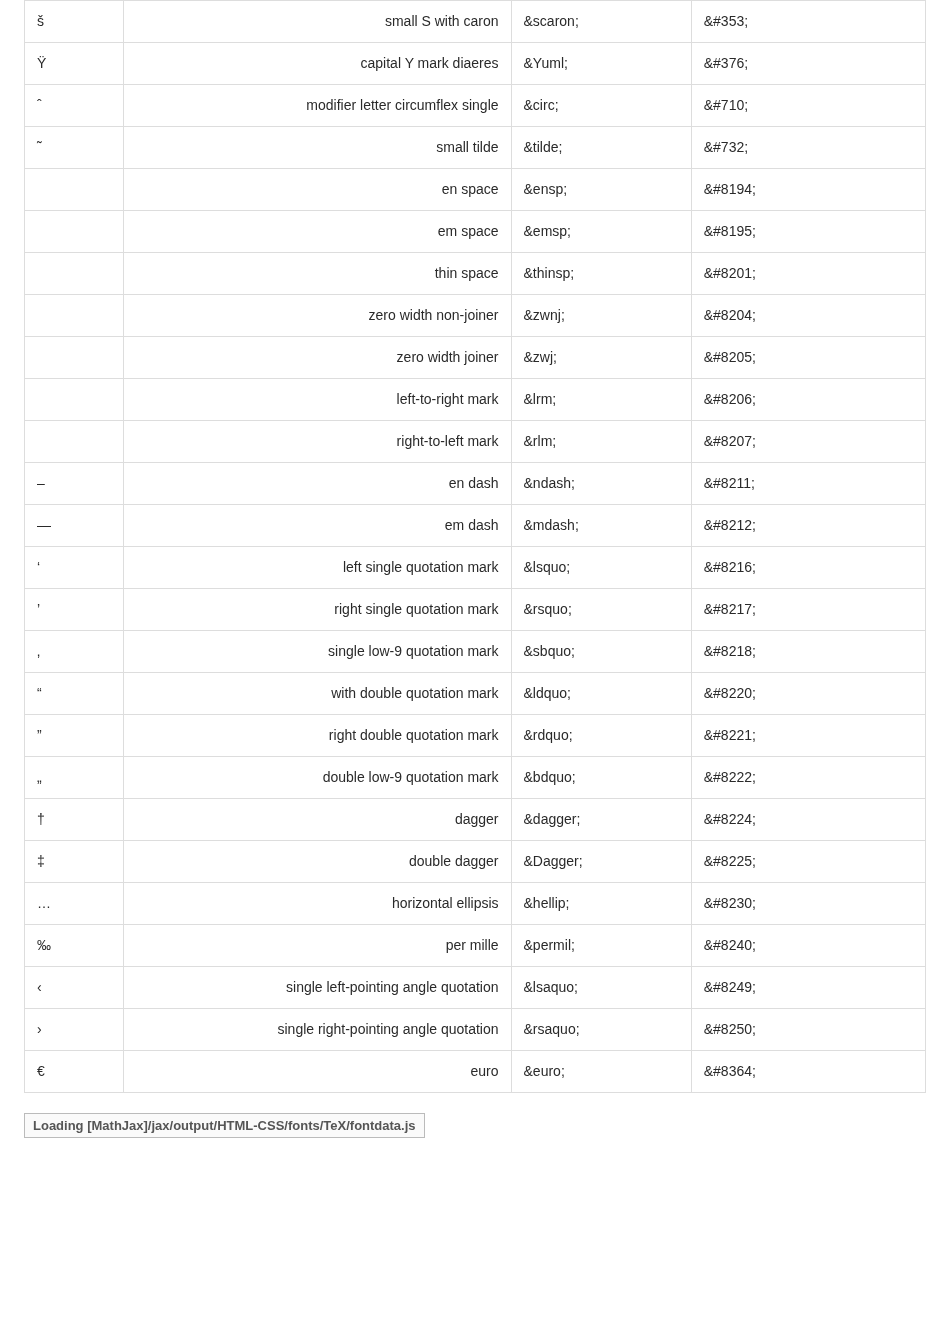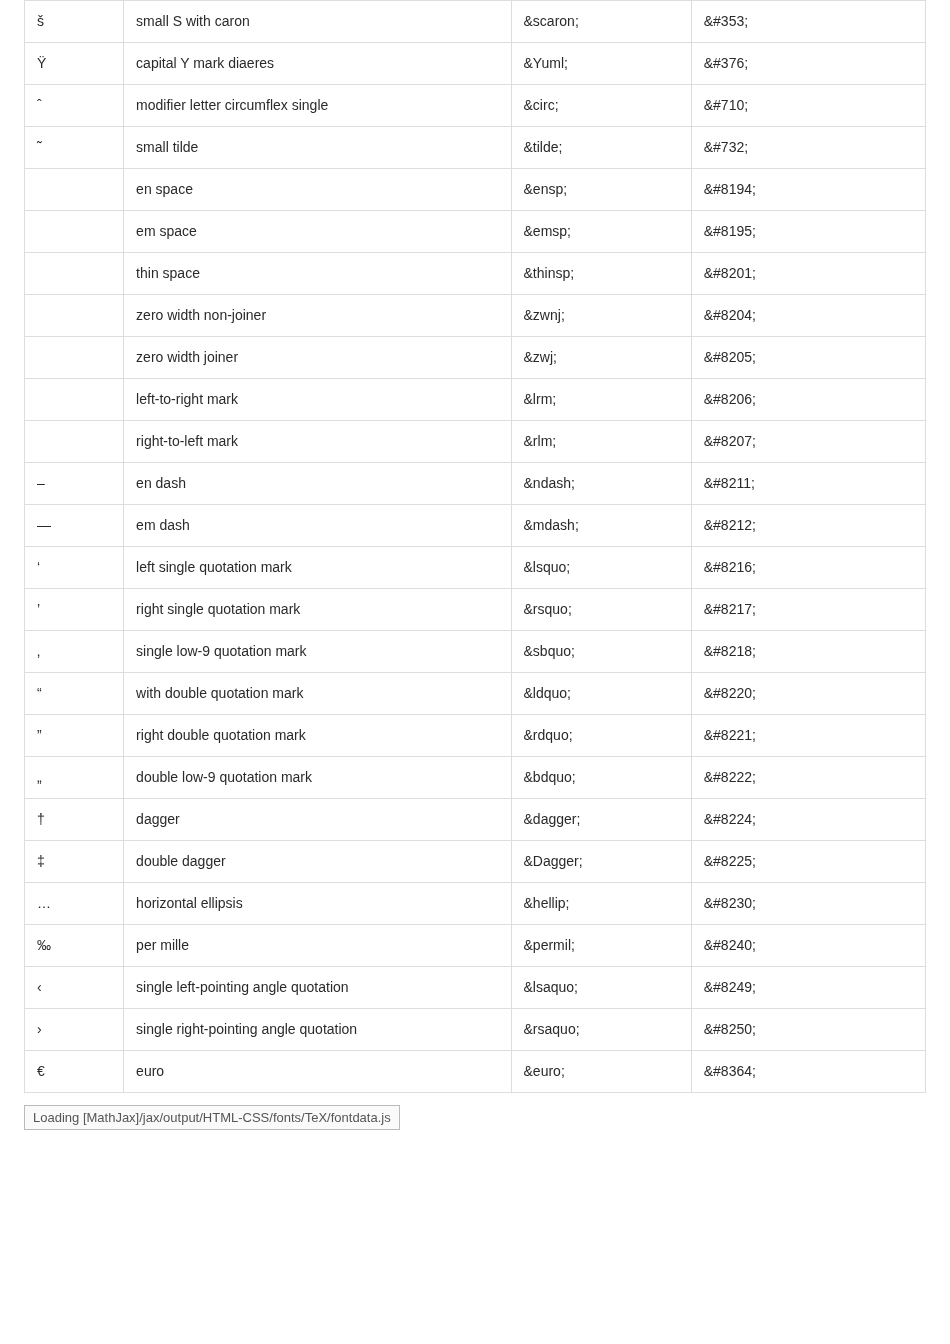--- a/index.html
+++ b/index.html
@@ -22,31 +22,32 @@
     }
     td {
       border: 1px solid #ddd;
       padding: 10px 12px;
       vertical-align: middle;
       line-height: 1.5;
       color: #2a2a2a;
       overflow-wrap: break-word;
     }
     td.col-char  { width: 11%; }
-    td.col-desc  { width: 43%; }
+    td.col-desc  { width: 43%; text-align: right; }
     td.col-name  { width: 20%; }
     td.col-num   { width: 26%; }
     .status-bar {
       display: inline-block;
-      margin: 12px 0 0 0;
+      margin: 20px 0 0 0;
       border: 1px solid #bbb;
       padding: 4px 8px;
       font-size: 13px;
       color: #555;
       background: #fafafa;
+      font-weight: bold;
     }
   </style>
 </head>
 <body>
 
 <div class="wrap">
   <table>
     <tbody id="tbody">
         <tr>
           <td class="col-char">š</td>

